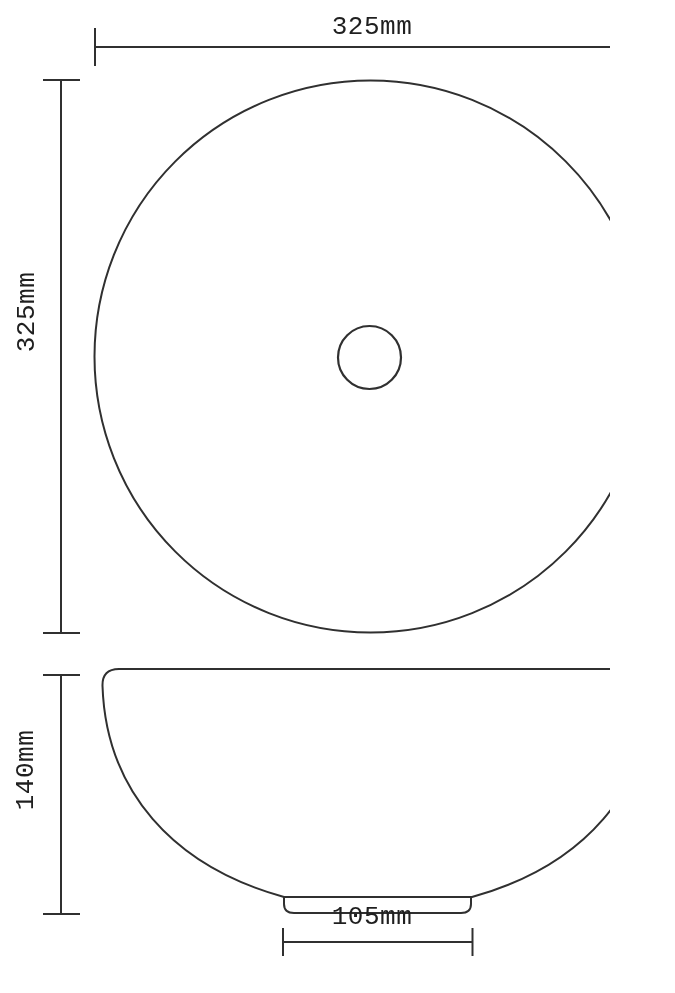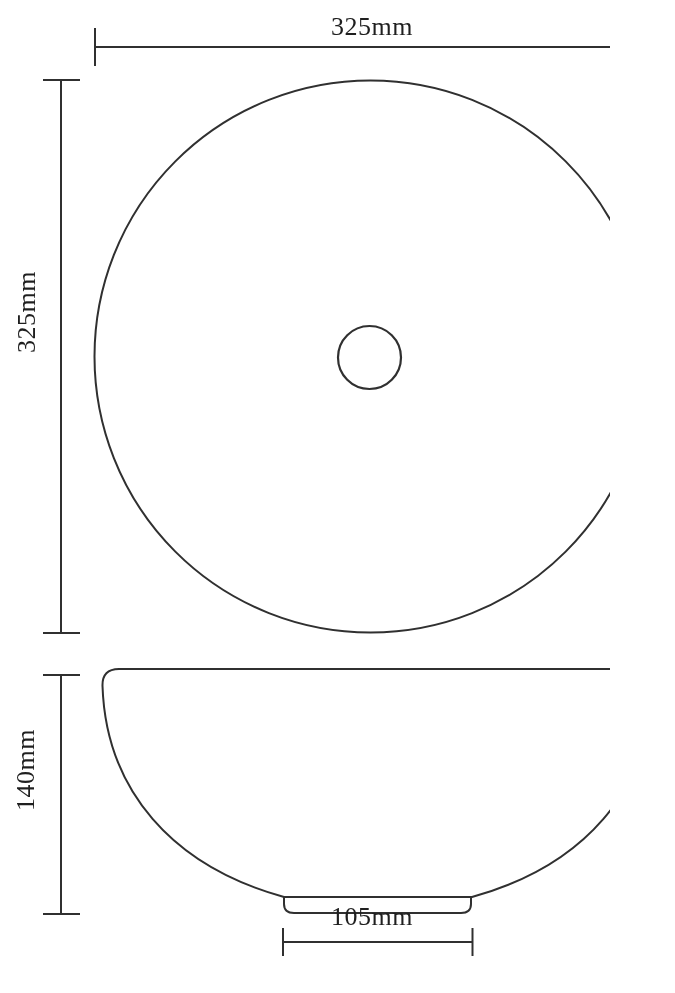--- a/index.html
+++ b/index.html
@@ -6,21 +6,21 @@
     margin: 0;
     padding: 0;
     background: #ffffff;
   }
   .canvas {
     position: relative;
     width: 610px;
     height: 993px;
     background: #ffffff;
     overflow: hidden;
-    font-family: Liberation Serif, serif;
+    font-family: Liberation Mono, monospace;
     text-align: center;
   }
   .drawing-svg {
     position: absolute;
     left: 0;
     top: 0;
   }
   .dim-label {
     position: absolute;
     color: #1f1f1f;

